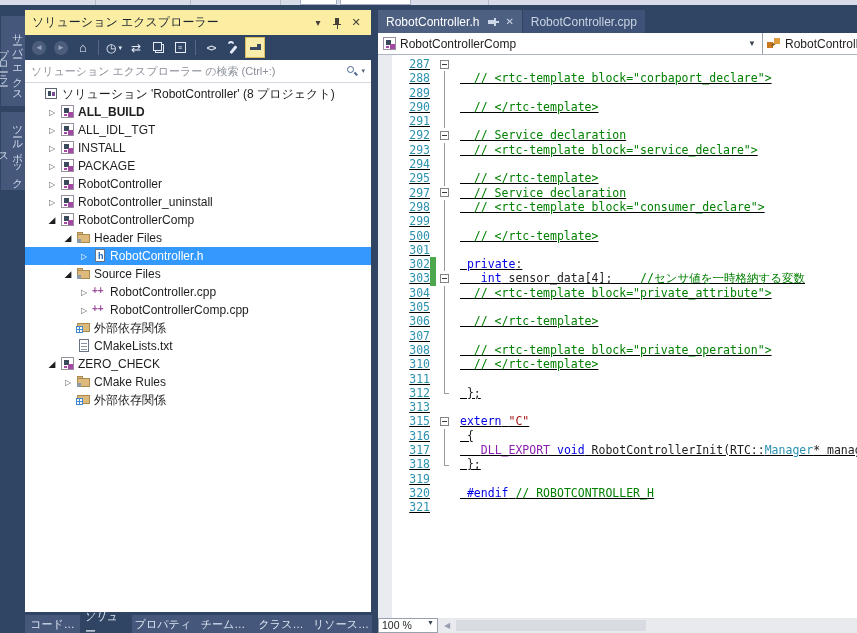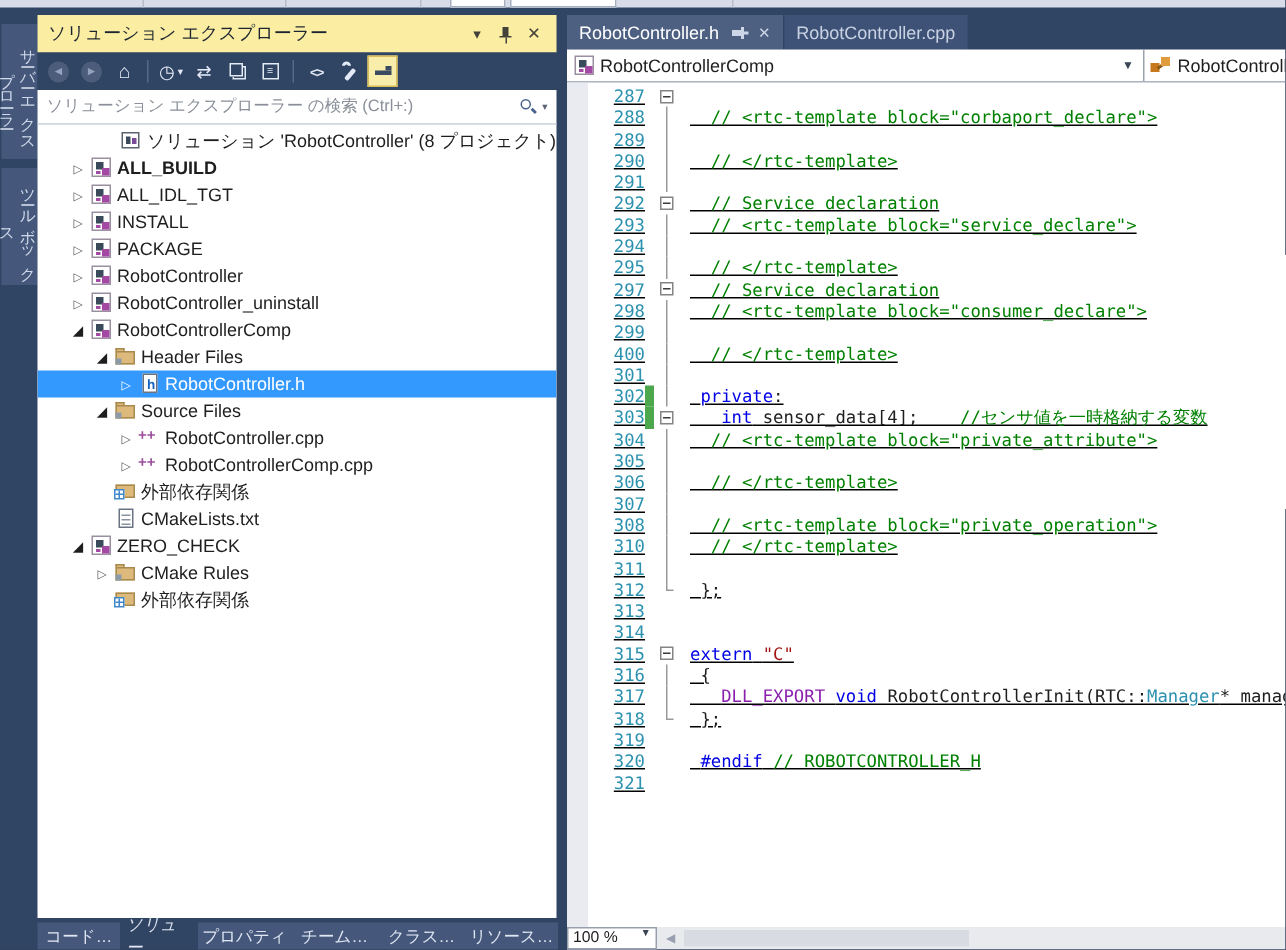--- a/index.html
+++ b/index.html
@@ -210,21 +210,21 @@
     </div>
   <div class="se-search">
     <input placeholder="ソリューション エクスプローラー の検索 (Ctrl+:)" style="">
     <span class="mag">
         <i></i>
         <b></b>
       </span>
     <span class="sdd">▾</span>
   </div>
   <div class="se-tree">
-      <div class="tree-row" style="padding-left: 3px; margin-left: 36px;">
+      <div class="tree-row" style="padding-left: 3px;">
         <div class="exp"></div>
         <div class="ic">
           <span class="i-sol">
             <i></i>
             <b></b>
           </span>
         </div>
         <span>ソリューション 'RobotController' (8 プロジェクト)</span>
       </div>
       <div class="tree-row" style="padding-left: 19px;">
@@ -462,34 +462,33 @@
       <div class="cl"><div class="ln">289</div><div class="chg"></div><div class="fold"><span class="fbar"></span></div><div class="src"></div></div>
       <div class="cl"><div class="ln">290</div><div class="chg"></div><div class="fold"><span class="fbar"></span></div><div class="src"><span class="c">  // &lt;/rtc-template&gt;</span></div></div>
       <div class="cl"><div class="ln">291</div><div class="chg"></div><div class="fold"><span class="fbar"></span></div><div class="src"></div></div>
       <div class="cl"><div class="ln">292</div><div class="chg"></div><div class="fold"><span class="fbox"><i></i></span></div><div class="src"><span class="c">  // Service declaration</span></div></div>
       <div class="cl"><div class="ln">293</div><div class="chg"></div><div class="fold"><span class="fbar"></span></div><div class="src"><span class="c">  // &lt;rtc-template block="service_declare"&gt;</span></div></div>
       <div class="cl"><div class="ln">294</div><div class="chg"></div><div class="fold"><span class="fbar"></span></div><div class="src"></div></div>
       <div class="cl"><div class="ln">295</div><div class="chg"></div><div class="fold"><span class="fbar"></span></div><div class="src"><span class="c">  // &lt;/rtc-template&gt;</span></div></div>
       <div class="cl"><div class="ln">297</div><div class="chg"></div><div class="fold"><span class="fbox"><i></i></span></div><div class="src"><span class="c">  // Service declaration</span></div></div>
       <div class="cl"><div class="ln">298</div><div class="chg"></div><div class="fold"><span class="fbar"></span></div><div class="src"><span class="c">  // &lt;rtc-template block="consumer_declare"&gt;</span></div></div>
       <div class="cl"><div class="ln">299</div><div class="chg"></div><div class="fold"><span class="fbar"></span></div><div class="src"></div></div>
-      <div class="cl"><div class="ln">400</div><div class="chg"></div><div class="fold"><span class="fbar"></span></div><div class="src"><span class="c">  // &lt;/rtc-template&gt;</span></div></div>
+      <div class="cl"><div class="ln">500</div><div class="chg"></div><div class="fold"><span class="fbar"></span></div><div class="src"><span class="c">  // &lt;/rtc-template&gt;</span></div></div>
       <div class="cl"><div class="ln">301</div><div class="chg"></div><div class="fold"><span class="fbar"></span></div><div class="src"></div></div>
       <div class="cl"><div class="ln">302</div><div class="chg on"></div><div class="fold"><span class="fbar"></span></div><div class="src"><span class="p"> </span><span class="k">private</span><span class="p">:</span></div></div>
       <div class="cl"><div class="ln">303</div><div class="chg on"></div><div class="fold"><span class="fbox"><i></i></span></div><div class="src"><span class="p">   </span><span class="k">int</span><span class="p"> sensor_data[4];    </span><span class="c">//センサ値を一時格納する変数</span></div></div>
       <div class="cl"><div class="ln">304</div><div class="chg"></div><div class="fold"><span class="fbar"></span></div><div class="src"><span class="c">  // &lt;rtc-template block="private_attribute"&gt;</span></div></div>
       <div class="cl"><div class="ln">305</div><div class="chg"></div><div class="fold"><span class="fbar"></span></div><div class="src"></div></div>
       <div class="cl"><div class="ln">306</div><div class="chg"></div><div class="fold"><span class="fbar"></span></div><div class="src"><span class="c">  // &lt;/rtc-template&gt;</span></div></div>
       <div class="cl"><div class="ln">307</div><div class="chg"></div><div class="fold"><span class="fbar"></span></div><div class="src"></div></div>
       <div class="cl"><div class="ln">308</div><div class="chg"></div><div class="fold"><span class="fbar"></span></div><div class="src"><span class="c">  // &lt;rtc-template block="private_operation"&gt;</span></div></div>
       <div class="cl"><div class="ln">310</div><div class="chg"></div><div class="fold"><span class="fbar"></span></div><div class="src"><span class="c">  // &lt;/rtc-template&gt;</span></div></div>
       <div class="cl"><div class="ln">311</div><div class="chg"></div><div class="fold"><span class="fbar"></span></div><div class="src"></div></div>
       <div class="cl"><div class="ln">312</div><div class="chg"></div><div class="fold"><span class="fend"></span></div><div class="src"><span class="p"> };</span></div></div>
       <div class="cl"><div class="ln">313</div><div class="chg"></div><div class="fold"></div><div class="src"></div></div>
-      <div class="cl"><div class="ln">314</div><div class="chg"></div><div class="fold"></div><div class="src"></div></div>
       <div class="cl"><div class="ln">315</div><div class="chg"></div><div class="fold"><span class="fbox"><i></i></span></div><div class="src"><span class="k">extern</span><span class="p"> </span><span class="s">"C"</span></div></div>
       <div class="cl"><div class="ln">316</div><div class="chg"></div><div class="fold"><span class="fbar"></span></div><div class="src"><span class="p"> {</span></div></div>
       <div class="cl"><div class="ln">317</div><div class="chg"></div><div class="fold"><span class="fbar"></span></div><div class="src"><span class="p">   </span><span class="m">DLL_EXPORT</span><span class="p"> </span><span class="k">void</span><span class="p"> RobotControllerInit(RTC::</span><span class="t">Manager</span><span class="p">* manage</span></div></div>
       <div class="cl"><div class="ln">318</div><div class="chg"></div><div class="fold"><span class="fend"></span></div><div class="src"><span class="p"> };</span></div></div>
       <div class="cl"><div class="ln">319</div><div class="chg"></div><div class="fold"></div><div class="src"></div></div>
       <div class="cl"><div class="ln">320</div><div class="chg"></div><div class="fold"></div><div class="src"><span class="p"> </span><span class="k">#endif</span><span class="p"> </span><span class="c">// ROBOTCONTROLLER_H</span></div></div>
       <div class="cl"><div class="ln">321</div><div class="chg"></div><div class="fold"></div><div class="src"></div></div>
     </div>
 </div>
 

